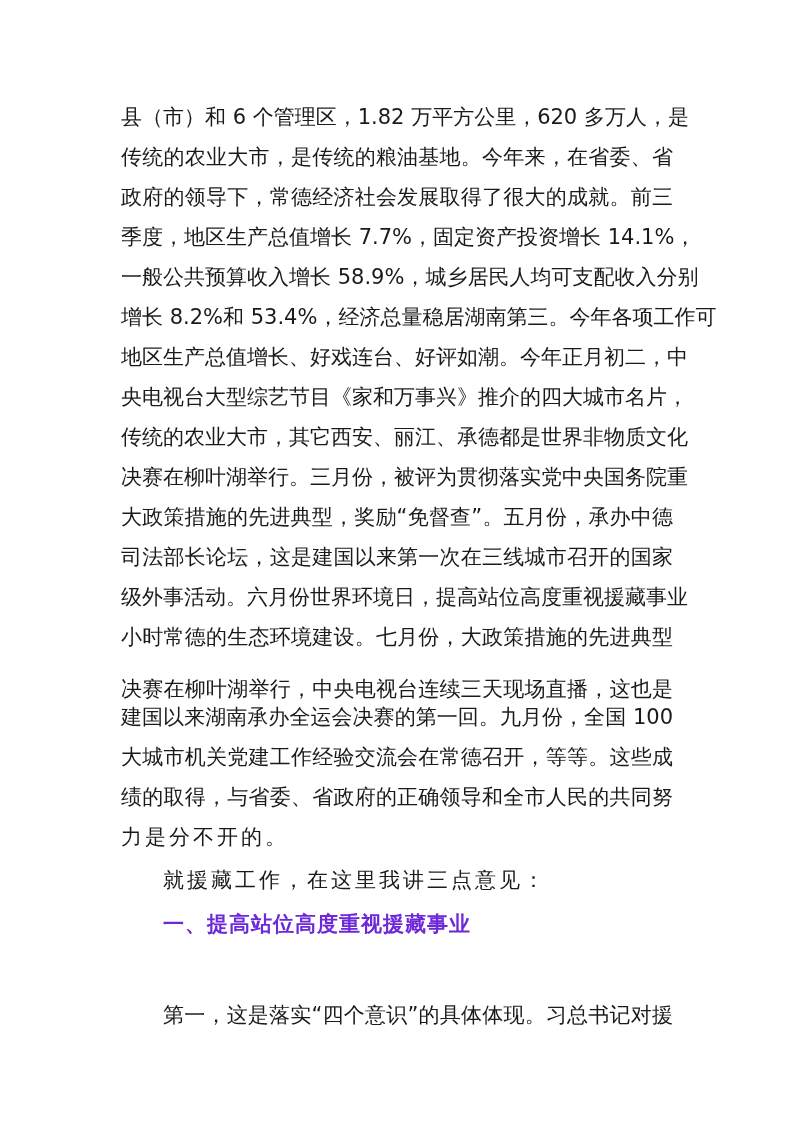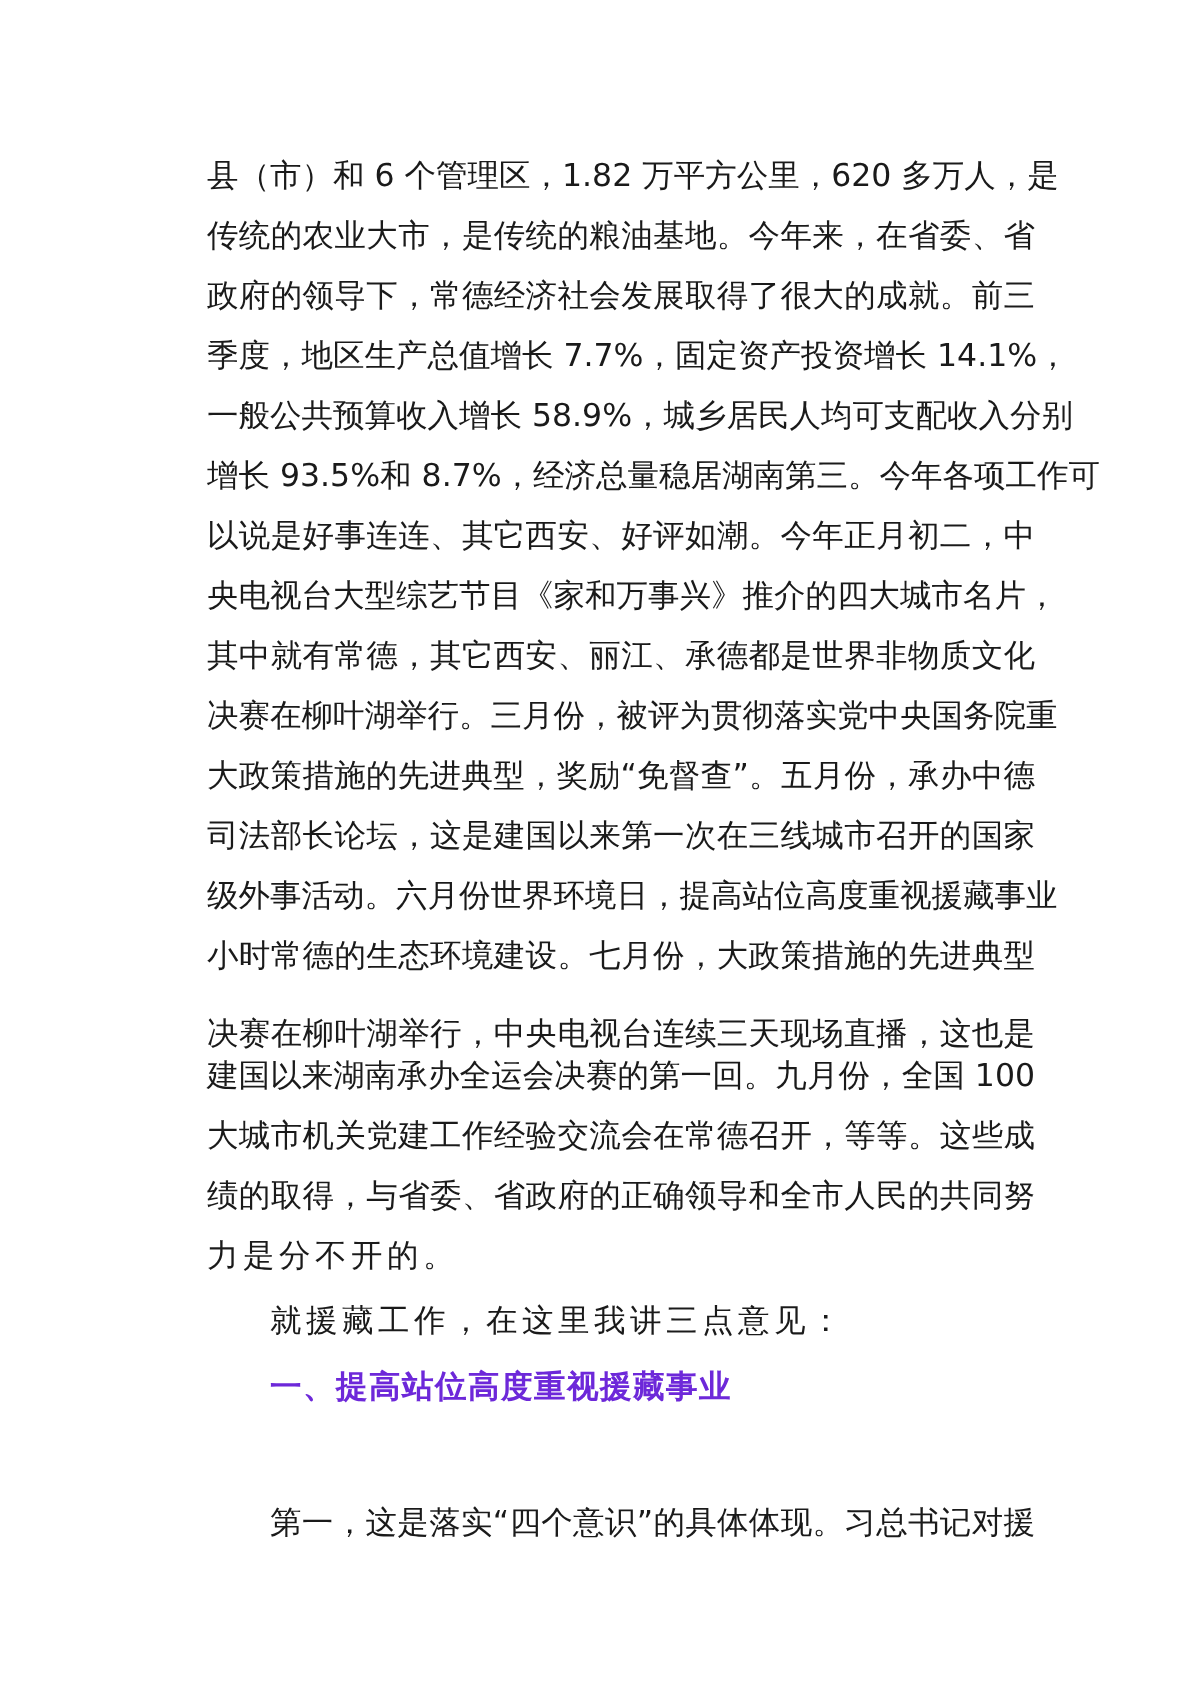--- a/index.html
+++ b/index.html
@@ -27,21 +27,20 @@
       position: absolute;
       left: 121px;
       width: 552px;
       height: 30px;
       line-height: 30px;
       font-size: 21px;
       white-space: nowrap;
       text-align: justify;
       text-align-last: justify;
       letter-spacing: 0;
-      margin-left: 17px;
     }
     .line.last {
       text-align: left;
       text-align-last: left;
       letter-spacing: 3px;
     }
     .line.indent {
       left: 163px;
       width: 510px;
     }
@@ -55,24 +54,24 @@
 <body>
 
 <div class="page">
 
   <div>
     <div class="line" style="top:102px">县（市）和 6 个管理区，1.82 万平方公里，620 多万人，是</div>
     <div class="line" style="top:142px">传统的农业大市，是传统的粮油基地。今年来，在省委、省</div>
     <div class="line" style="top:182px">政府的领导下，常德经济社会发展取得了很大的成就。前三</div>
     <div class="line" style="top:222px">季度，地区生产总值增长 7.7%，固定资产投资增长 14.1%，</div>
     <div class="line" style="top:262px">一般公共预算收入增长 58.9%，城乡居民人均可支配收入分别</div>
-    <div class="line" style="top:302px">增长 93.5%和 8.7%，经济总量稳居湖南第三。今年各项工作可</div>
-    <div class="line" style="top:342px">以说是好事连连、其它西安、好评如潮。今年正月初二，中</div>
+    <div class="line" style="top:302px">增长 8.2%和 53.4%，经济总量稳居湖南第三。今年各项工作可</div>
+    <div class="line" style="top:342px">地区生产总值增长、好戏连台、好评如潮。今年正月初二，中</div>
     <div class="line" style="top:382px">央电视台大型综艺节目《家和万事兴》推介的四大城市名片，</div>
-    <div class="line" style="top:422px">其中就有常德，其它西安、丽江、承德都是世界非物质文化</div>
+    <div class="line" style="top:422px">传统的农业大市，其它西安、丽江、承德都是世界非物质文化</div>
     <div class="line" style="top:462px">决赛在柳叶湖举行。三月份，被评为贯彻落实党中央国务院重</div>
     <div class="line" style="top:502px">大政策措施的先进典型，奖励“免督查”。五月份，承办中德</div>
     <div class="line" style="top:542px">司法部长论坛，这是建国以来第一次在三线城市召开的国家</div>
     <div class="line" style="top:582px">级外事活动。六月份世界环境日，提高站位高度重视援藏事业</div>
     <div class="line" style="top:622px">小时常德的生态环境建设。七月份，大政策措施的先进典型</div>
     <div class="line" style="top:674px">决赛在柳叶湖举行，中央电视台连续三天现场直播，这也是</div>
     <div class="line" style="top:702px">建国以来湖南承办全运会决赛的第一回。九月份，全国 100</div>
     <div class="line" style="top:742px">大城市机关党建工作经验交流会在常德召开，等等。这些成</div>
     <div class="line" style="top:782px">绩的取得，与省委、省政府的正确领导和全市人民的共同努</div>
     <div class="line last" style="top:822px">力是分不开的。</div>

